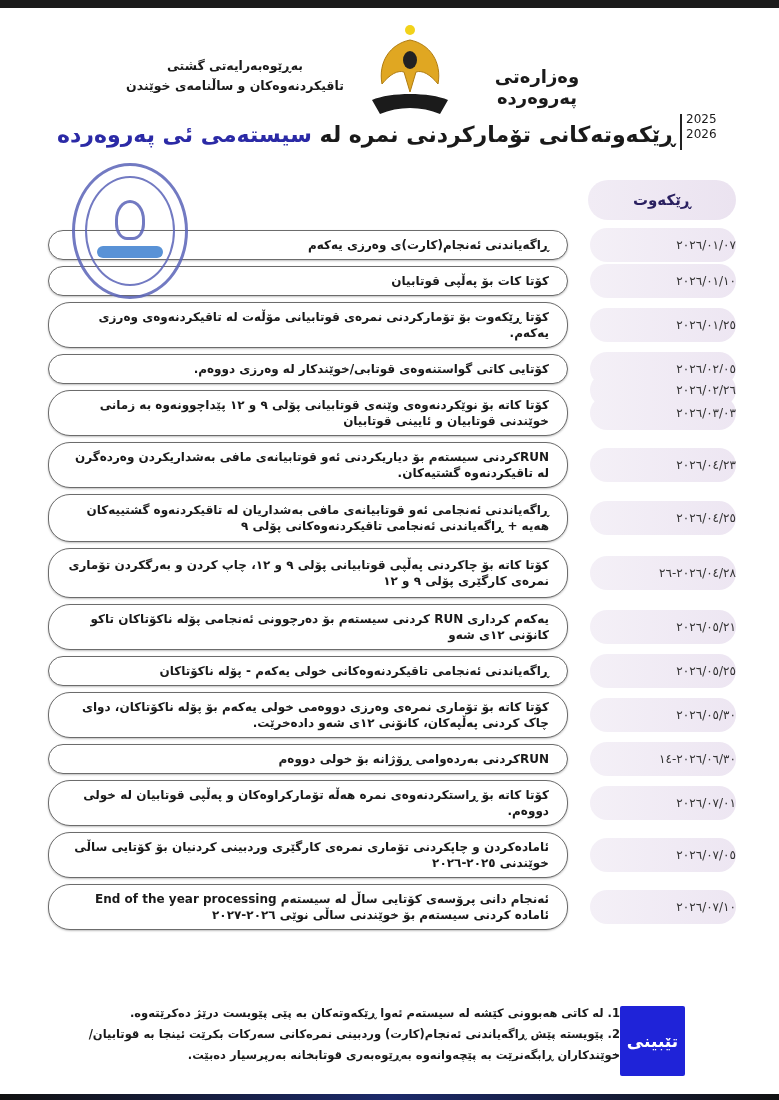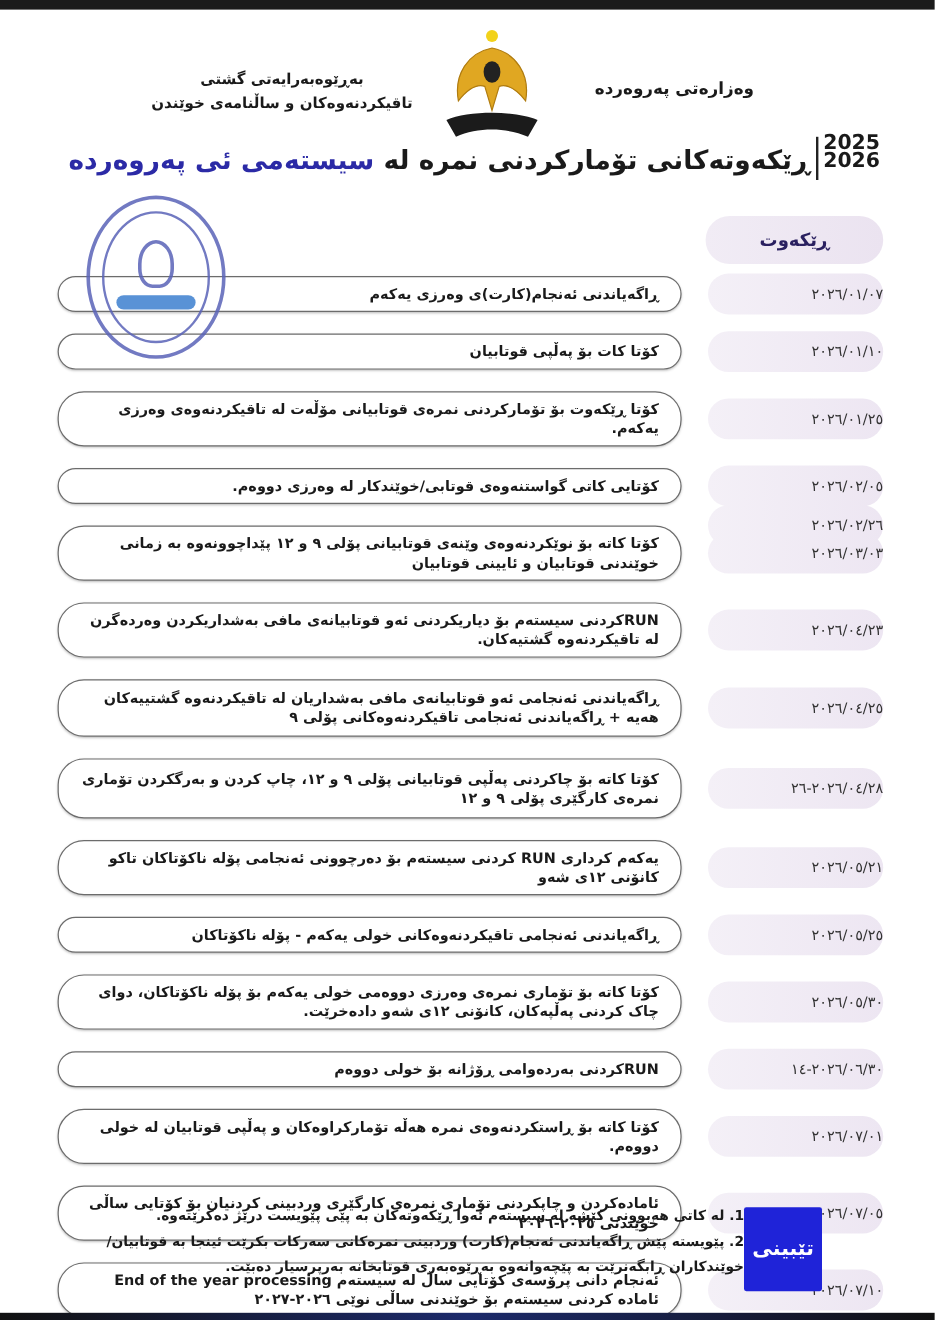--- a/index.html
+++ b/index.html
@@ -3,40 +3,40 @@
 <meta charset="utf-8">
 <style>
   * { box-sizing: border-box; margin: 0; padding: 0; }
   html, body { width: 779px; height: 1100px; background: #ffffff; overflow: hidden; }
   body { font-family: "DejaVu Sans", sans-serif; color: #1a1a1a; position: relative; }
   .topbar { position: absolute; top: 0; left: 0; width: 779px; height: 8px; background: #1b1b1b; }
   .bottombar { position: absolute; bottom: 0; left: 0; width: 779px; height: 6px; background: linear-gradient(90deg, #111, #1c2a6b, #111); }
 
   .header { position: absolute; top: 14px; left: 0; width: 779px; height: 110px; }
   .org-left { position: absolute; left: 120px; top: 42px; width: 230px; text-align: center; font-size: 12.5px; line-height: 20px; font-weight: bold; }
-  .org-right { position: absolute; left: 492px; top: 52px; width: 140px; text-align: center; font-size: 14px; font-weight: bold; }
+  .org-right { position: absolute; left: 467px; top: 52px; width: 140px; text-align: center; font-size: 18px; font-weight: bold; }
   .emblem { position: absolute; left: 360px; top: 8px; width: 100px; height: 100px; }
 
   .title-row { position: absolute; top: 112px; left: 0; width: 779px; height: 40px; }
   .title { position: absolute; right: 104px; top: 10px; font-size: 22px; font-weight: bold; direction: rtl; white-space: nowrap; }
   .title .hl { color: #2b2aa6; }
   .title-divider { position: absolute; left: 680px; top: 2px; width: 2px; height: 36px; background: #222; }
-  .year { position: absolute; left: 686px; top: 0; font-size: 17px; font-weight: bold; line-height: 15px; }
+  .year { position: absolute; left: 686px; top: 0; font-size: 12px; font-weight: normal; line-height: 15px; }
 
   .stamp { position: absolute; left: 72px; top: 163px; width: 116px; height: 136px; border-radius: 50%; border: 3px solid #5a63b8; opacity: 0.85; }
   .stamp::before { content: ""; position: absolute; left: 10px; top: 10px; right: 10px; bottom: 10px; border-radius: 50%; border: 2px solid #5a63b8; }
   .stamp .ribbon { position: absolute; left: 22px; top: 80px; width: 66px; height: 12px; background: #3d7fcf; border-radius: 6px; }
   .stamp .mark { position: absolute; left: 40px; top: 34px; width: 30px; height: 40px; border: 3px solid #5a63b8; border-radius: 50% 50% 40% 40%; }
 
   .table { position: absolute; top: 180px; left: 48px; width: 688px; }
   .thead { position: relative; height: 44px; margin-bottom: 6px; }
   .th-task { position: absolute; left: 0; top: 0; width: 520px; height: 40px; border-radius: 20px; background: linear-gradient(90deg, #f3eef6, #ece6f1, #f7f3f9); text-align: center; line-height: 40px; font-weight: bold; font-size: 15px; color: #2a2060; }
   .th-date { position: absolute; left: 540px; top: 0; width: 148px; height: 40px; border-radius: 20px; background: linear-gradient(90deg, #f1ecf5, #ebe3f0); text-align: center; line-height: 40px; font-weight: bold; font-size: 15px; color: #2a2060; }
 
-  .row { position: relative; margin-bottom: 18px; }
+  .row { position: relative; margin-bottom: 6px; }
   .task { position: relative; width: 520px; border: 1.5px solid #6c6c6c; border-radius: 22px; padding: 6px 18px; direction: rtl; text-align: right; font-size: 12px; font-weight: bold; line-height: 16px; display: flex; align-items: center; min-height: 36px; background: #fff; box-shadow: 0 1px 2px rgba(0,0,0,0.25); }
   .date { position: absolute; left: 542px; top: 50%; transform: translateY(-50%); width: 146px; height: 34px; border-radius: 17px; background: linear-gradient(90deg, #f4f0f7, #ede6f2); text-align: right; line-height: 34px; font-size: 12px; font-weight: normal; color: #333; direction: ltr; }
 
   .notes { position: absolute; left: 60px; top: 1003px; width: 560px; direction: rtl; text-align: right; font-size: 11.5px; font-weight: bold; line-height: 21px; }
   .note-badge { position: absolute; left: 620px; top: 1006px; width: 65px; height: 70px; border-radius: 2px; background: #1f23d8; color: #fff; font-size: 17px; font-weight: bold; text-align: center; line-height: 70px; }
 </style>
 </head>
 <body>
 
 <div class="topbar"></div>

